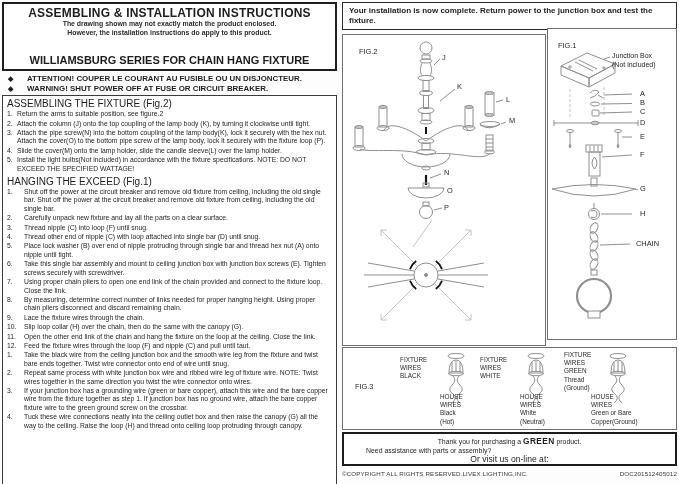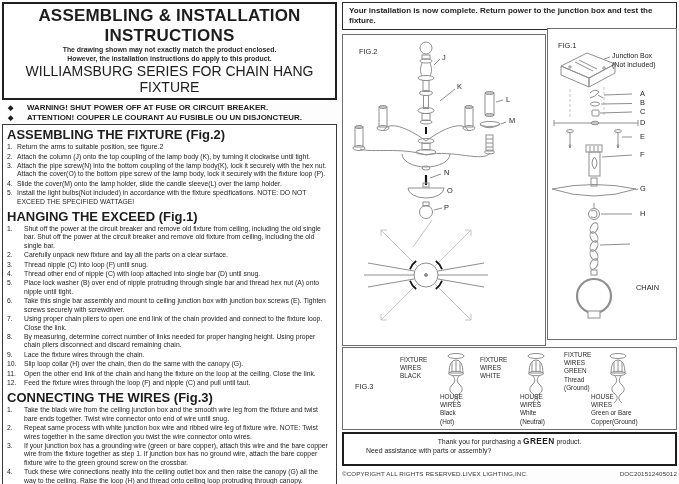--- a/index.html
+++ b/index.html
@@ -5,28 +5,28 @@
   html,body{margin:0;padding:0;}
   body{
     width:679px;height:484px;position:relative;background:#fdfdfd;
     font-family:"Liberation Sans", sans-serif;color:#1d1d1d;overflow:hidden;
     -webkit-font-smoothing:antialiased;
   }
   .abs{position:absolute;}
   
   .left-col{position:absolute;left:2px;top:2px;width:335px;}
   .header-box{border:2px solid #1f1f1f;padding:2px 4px 3px;text-align:center;background:#fff;}
-  .hdr-title{font-size:17px;font-weight:bold;letter-spacing:.2px;}
+  .hdr-title{font-size:12px;font-weight:bold;letter-spacing:.2px;}
   .hdr-sub{font-size:6.9px;font-weight:bold;color:#2a2a2a;line-height:8.6px;}
-  .hdr-series{font-size:14px;font-weight:normal;margin-top:0;}
+  .hdr-series{font-size:11px;font-weight:bold;margin-top:17px;}
   .warnings{margin:3px 0 2px 4px;}
   .warn-row{display:flex;align-items:baseline;font-weight:bold;font-size:7.9px;line-height:9.5px;}
   .warn-bullet{width:9px;margin:0 10px 0 2px;font-size:7px;}
   .instr-box{border:1px solid #3a3a3a;background:#fff;padding:2px 4px 2px 4px;height:413px;box-sizing:border-box;overflow:hidden;}
-  .sec-title{font-size:13px;font-weight:bold;margin:3px 0 1px 0;}
+  .sec-title{font-size:10px;font-weight:normal;margin:3px 0 1px 0;}
   .sec-title.first{margin-top:0;}
   ol.steps{list-style:none;margin:0;padding:0;counter-reset:st;}
   ol.steps li{position:relative;counter-increment:st;font-size:6.8px;line-height:8.4px;margin-bottom:1px;}
   ol.steps li::before{content:counter(st) ".";position:absolute;left:0;top:0;}
   ol.steps.tight li{padding-left:10px;}
   ol.steps.wide li{padding-left:17px;}
   
   .complete-box{left:342px;top:2px;width:335px;box-sizing:border-box;border:1.5px solid #2a2a2a;
     background:#fff;font-size:8px;font-weight:bold;line-height:10px;padding:3px 6px;}
   .panel{box-sizing:border-box;border:1px solid #6f6f6f;background:#fff;}
@@ -57,25 +57,25 @@
   <div class="header-box">
     <div class="hdr-title">ASSEMBLING &amp; INSTALLATION INSTRUCTIONS</div>
     <div class="hdr-sub">The drawing shown may not exactly match the product enclosed.</div>
     <div class="hdr-sub">However, the installation instructions do apply to this product.</div>
     <div class="hdr-series">WILLIAMSBURG SERIES FOR CHAIN HANG FIXTURE</div>
   </div>
 
   <div class="warnings">
     <div class="warn-row">
       <span class="warn-bullet">◆</span>
-      <span>WARNING! SHUT POWER OFF AT FUSE OR CIRCUIT BREAKER.</span>
+      <span>ATTENTION! COUPER LE COURANT AU FUSIBLE OU UN DISJONCTEUR.</span>
     </div>
     <div class="warn-row">
       <span class="warn-bullet">◆</span>
-      <span>ATTENTION! COUPER LE COURANT AU FUSIBLE OU UN DISJONCTEUR.</span>
+      <span>WARNING! SHUT POWER OFF AT FUSE OR CIRCUIT BREAKER.</span>
     </div>
   </div>
 
   <div class="instr-box">
     <div class="sec-title first">ASSEMBLING THE FIXTURE (Fig.2)</div>
     <ol class="steps tight">
       <li>Return the arms to suitable position, see figure.2</li>
       <li>Attach the column (J) onto the top coupling of the lamp body (K), by turning it clockwise until tight.</li>
       <li>Attach the pipe screw(N) into the bottom coupling of the lamp body(K), lock it securely with the hex nut. Attach the cover(O) to the bottom pipe screw of the lamp body, lock it securely with the fixture loop (P).</li>
       <li>Slide the cover(M) onto the lamp holder, slide the candle sleeve(L) over the lamp holder.</li>
@@ -91,21 +91,20 @@
       <li>Place lock washer (B) over end of nipple protruding through single bar and thread hex nut (A) onto nipple until tight.</li>
       <li>Take this single bar assembly and mount to ceiling junction box with junction box screws (E). Tighten screws securely with screwdriver.</li>
       <li>Using proper chain pliers to open one end link of the chain provided and connect to the fixture loop. Close the link.</li>
       <li>By measuring, determine correct number of links needed for proper hanging height. Using proper chain pliers disconnect and discard remaining chain.</li>
       <li>Lace the fixture wires through the chain.</li>
       <li>Slip loop collar (H) over the chain, then do the same with the canopy (G).</li>
       <li>Open the other end link of the chain and hang the fixture on the loop at the ceiling. Close the link.</li>
       <li>Feed the fixture wires through the loop (F) and nipple (C) and pull until taut.</li>
     </ol>
 
-    <div class="sec-title">CONNECTING THE WIRES (Fig.3)</div>
     <ol class="steps wide">
       <li>Take the black wire from the ceiling junction box and the smooth wire leg from the fixture and twist bare ends together. Twist wire connector onto end of wire until snug.</li>
       <li>Repeat same process with white junction box wire and ribbed wire leg of fixture wire. NOTE: Twist wires together in the same direction you twist the wire connector onto wires.</li>
       <li>If your junction box has a grounding wire (green or bare copper), attach this wire and the bare copper wire from the fixture together as step 1. If junction box has no ground wire, attach the bare copper fixture wire to the green ground screw on the crossbar.</li>
       <li>Tuck these wire connections neatly into the ceiling outlet box and then raise the canopy (G) all the way to the ceiling. Raise the loop (H) and thread onto ceiling loop protruding through canopy.</li>
     </ol>
   </div>
 </div>
 
 <div class="abs complete-box">
@@ -311,21 +310,21 @@
   <span class="jb-lbl" style="left:64px;top:22px;">Junction Box
 (Not included)</span>
   <span class="lbl" style="left:92px;top:60px;">A</span>
   <span class="lbl" style="left:92px;top:69px;">B</span>
   <span class="lbl" style="left:92px;top:78px;">C</span>
   <span class="lbl" style="left:92px;top:89px;">D</span>
   <span class="lbl" style="left:92px;top:103px;">E</span>
   <span class="lbl" style="left:92px;top:121px;">F</span>
   <span class="lbl" style="left:92px;top:155px;">G</span>
   <span class="lbl" style="left:92px;top:180px;">H</span>
-  <span class="lbl" style="left:88px;top:210px;margin-top:44px;">CHAIN</span>
+  <span class="lbl" style="left:88px;top:210px;">CHAIN</span>
 </div>
 
 <div class="abs panel fig3-panel">
   <span class="lbl fig-title" style="left:12px;top:34px;">FIG.3</span>
 
   <span class="f3t" style="left:57px;top:8px;width:38px;">FIXTURE
 WIRES
 BLACK</span>
   <svg class="abs" style="left:96px;top:3px;" width="28" height="56" viewBox="0 0 28 56">
     <g class="sketch">
@@ -385,18 +384,19 @@
 WIRES
 Green or Bare
 Copper(Ground)</span>
 </div>
 
 <div class="abs thanks-box">
   <div class="thanks-l1">
     <span>Thank you for purchasing a </span><span class="thanks-brand">GREEN</span><span> product.</span>
   </div>
   <div class="thanks-l2">Need assistance with parts or assembly?</div>
+  <div class="thanks-l3">Or visit us on-line at:</div>
 </div>
 
 <div class="abs footer">
   <span>©COPYRIGHT ALL RIGHTS RESERVED.LIVEX LIGHTING,INC.</span>
   <span>DOC201512405012</span>
 </div>
 
 </body></html>

